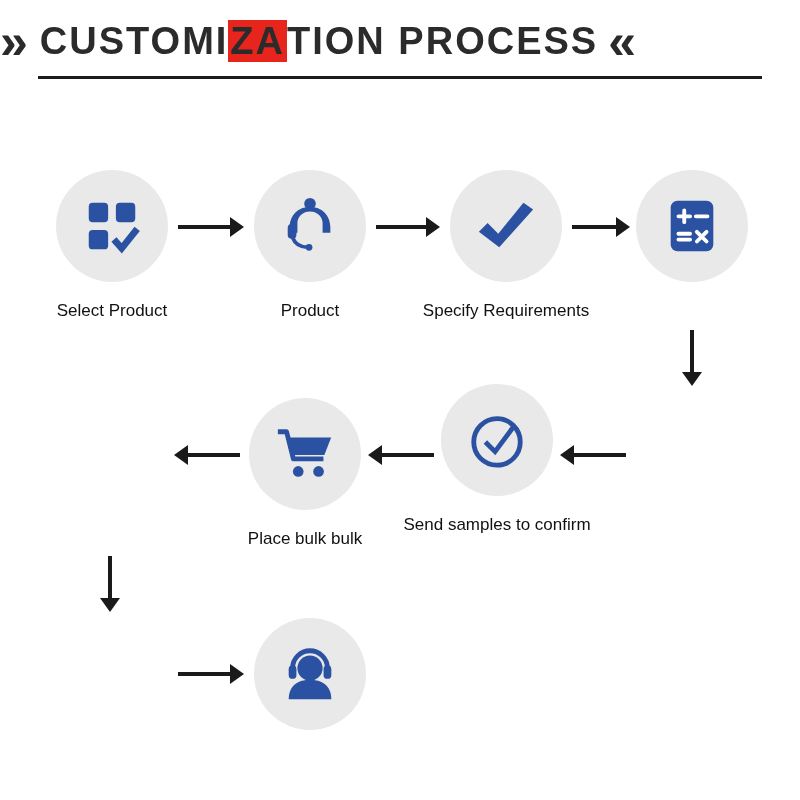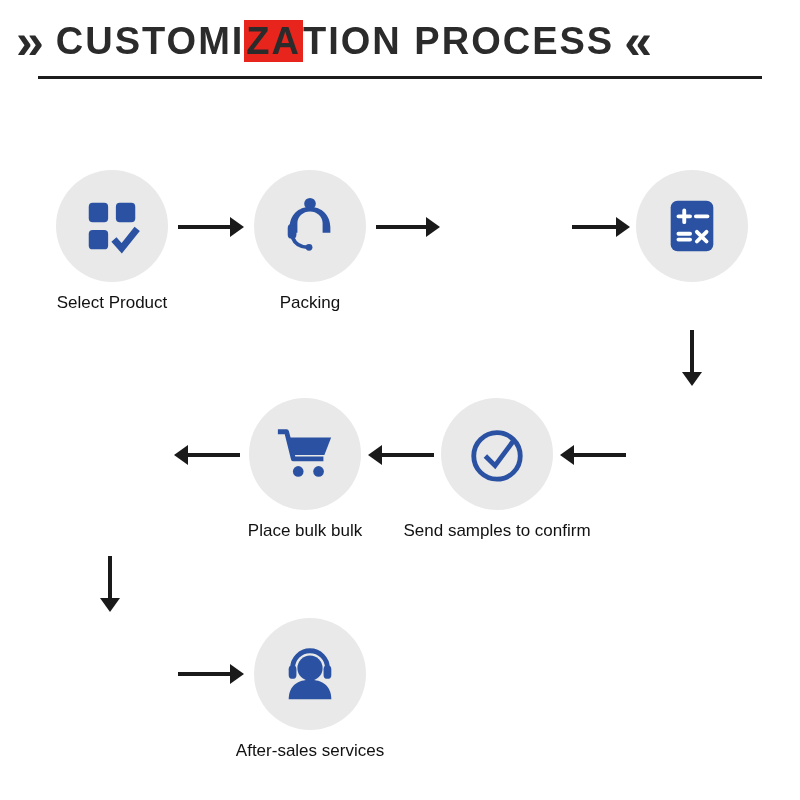--- a/index.html
+++ b/index.html
@@ -10,37 +10,37 @@
     --text:#1c1c1c;
   }
   *{box-sizing:border-box;}
   html,body{margin:0;padding:0;background:#fff;}
   .canvas{
     position:relative;width:800px;height:800px;background:#fff;overflow:hidden;
     font-family:"Liberation Sans", sans-serif;color:var(--text);
   }
   
   .title{
-    position:absolute;top:12px;left:16px;width:638px;text-align:center;
+    position:absolute;top:12px;left:0;width:638px;text-align:center;
     font-size:38px;font-weight:bold;letter-spacing:2px;color:#2b2b2b;white-space:nowrap;
   }
   .title .deco{font-size:50px;font-weight:bold;vertical-align:-4px;color:#2b2b2b;}
   .title .deco.left{margin-right:10px;}
   .title .deco.right{margin-left:10px;}
   .title .hl{background:var(--red);padding:0 2px;}
   .title-rule{position:absolute;left:38px;top:76px;width:724px;height:3px;background:#1c1c1c;}
   
   .step{position:absolute;width:160px;display:flex;flex-direction:column;align-items:center;}
   .circle{
     width:112px;height:112px;border-radius:50%;background:var(--gray);
     display:flex;align-items:center;justify-content:center;flex:0 0 auto;
   }
   .circle svg{width:62px;height:62px;display:block;}
   .label{
-    margin-top:10px;font-size:17px;line-height:1.25;text-align:center;
+    margin-top:18px;font-size:17px;line-height:1.25;text-align:center;
     white-space:nowrap;color:#111;
   }
   .label.wrap{white-space:normal;}
   
   .arr{position:absolute;}
   .arr-r{height:20px;}
   .arr-r::before{content:"";position:absolute;left:0;right:12px;top:8px;height:4px;background:var(--arrow);}
   .arr-r::after{content:"";position:absolute;right:0;top:0;width:0;height:0;
     border-left:14px solid var(--arrow);border-top:10px solid transparent;border-bottom:10px solid transparent;}
   .arr-l{height:20px;}
@@ -77,40 +77,48 @@
   <div class="step" style="left:230px;top:170px">
     <div class="circle">
       <svg viewBox="0 0 64 64" fill="var(--blue)">
         <circle cx="32" cy="9" r="6"></circle>
         <path d="M32 12 c-12 0 -21 9 -21 21 v6 h8 v-10 c0 -7 6 -12 13 -12 c7 0 13 5 13 12 v10 h8 v-6 c0 -12 -9 -21 -21 -21 z"></path>
         <rect x="9" y="30" width="9" height="15" rx="4"></rect>
         <path d="M14 44 q4 10 16 10" fill="none" stroke="var(--blue)" stroke-width="4" stroke-linecap="round"></path>
         <circle cx="31" cy="54" r="3.5"></circle>
       </svg>
     </div>
-    <div class="label">Packing</div>
+    <div class="label">Product</div>
   </div>
 
+  <div class="step" style="left:426px;top:170px">
+    <div class="circle">
+      <svg viewBox="0 0 64 64" fill="var(--blue)">
+        <polygon points="4,38 13,29 24,40 50,8 60,15 25,54"></polygon>
+      </svg>
+    </div>
+    <div class="label">Specify Requirements</div>
+  </div>
 
   <div class="step" style="left:612px;top:170px">
     <div class="circle">
       <svg viewBox="0 0 64 64" fill="var(--blue)">
         <rect x="10" y="6" width="44" height="52" rx="7"></rect>
         <path d="M18 22 h12 M24 16 v12 M36 22 h12 M18 40 h12 M18 46 h12 M37 38 l10 10 M47 38 l-10 10" stroke="#fff" stroke-width="4" stroke-linecap="round" fill="none"></path>
       </svg>
     </div>
   </div>
 
   <div class="arr arr-r" style="left:178px;top:217px;width:66px"></div>
   <div class="arr arr-r" style="left:376px;top:217px;width:64px"></div>
   <div class="arr arr-r" style="left:572px;top:217px;width:58px"></div>
   <div class="arr arr-d" style="left:682px;top:330px;height:56px"></div>
 
 
-  <div class="step" style="left:417px;top:398px">
+  <div class="step" style="left:417px;top:384px">
     <div class="circle">
       <svg viewBox="0 0 64 64" fill="none">
         <circle cx="32" cy="34" r="24" stroke="var(--blue)" stroke-width="5"></circle>
         <path d="M20 34 l10 10 l20 -27" stroke="var(--blue)" stroke-width="5"></path>
       </svg>
     </div>
     <div class="label">Send samples to confirm</div>
   </div>
 
   <div class="step" style="left:225px;top:398px">
@@ -135,18 +143,17 @@
   <div class="step" style="left:230px;top:618px">
     <div class="circle">
       <svg viewBox="0 0 64 64" fill="var(--blue)">
         <circle cx="32" cy="26" r="13"></circle>
         <path d="M10 58 c0 -14 10 -20 22 -20 c12 0 22 6 22 20 z"></path>
         <path d="M14 26 a18 18 0 0 1 36 0" fill="none" stroke="var(--blue)" stroke-width="5"></path>
         <rect x="10" y="23" width="8" height="14" rx="4"></rect>
         <rect x="46" y="23" width="8" height="14" rx="4"></rect>
       </svg>
     </div>
-    <div class="label">After-sales services</div>
   </div>
 
   <div class="arr arr-r" style="left:178px;top:664px;width:66px"></div>
 
 </div>
 
 </body></html>

